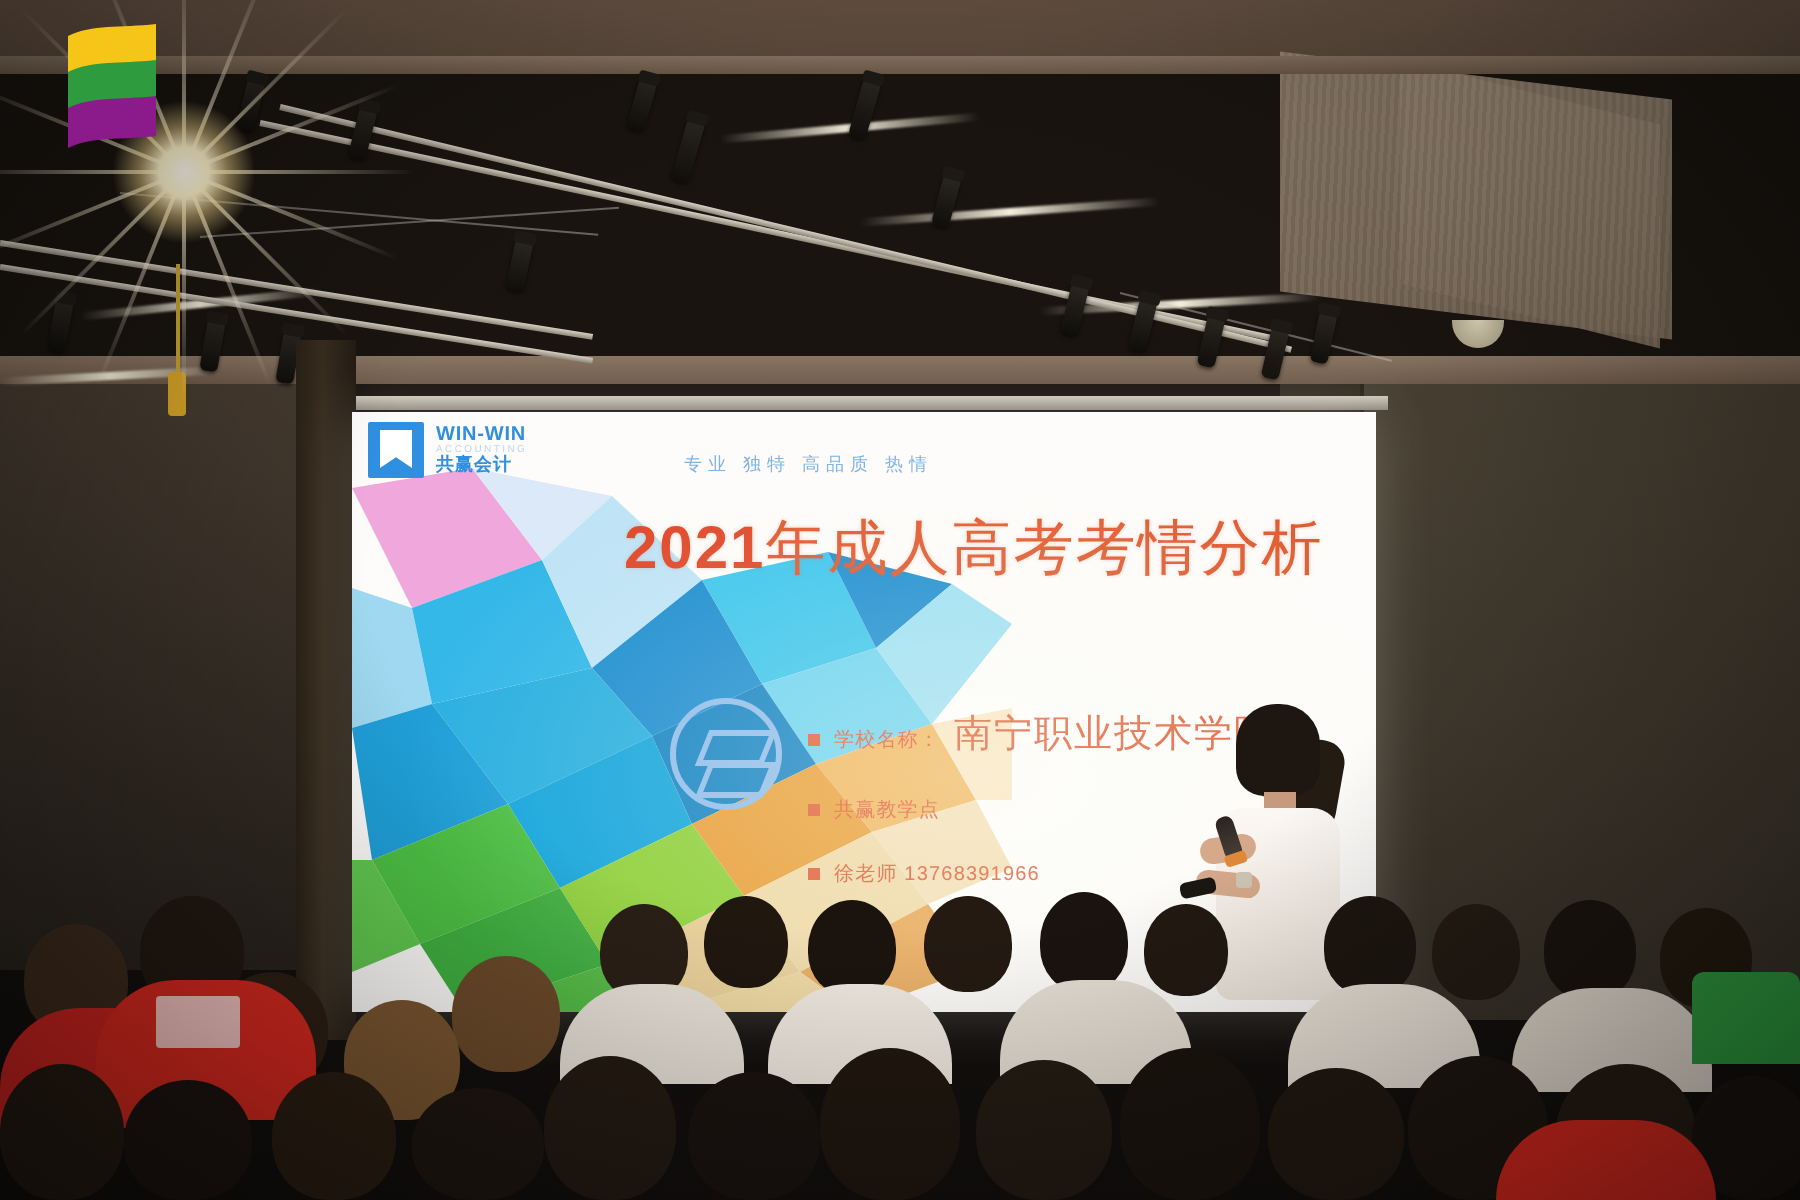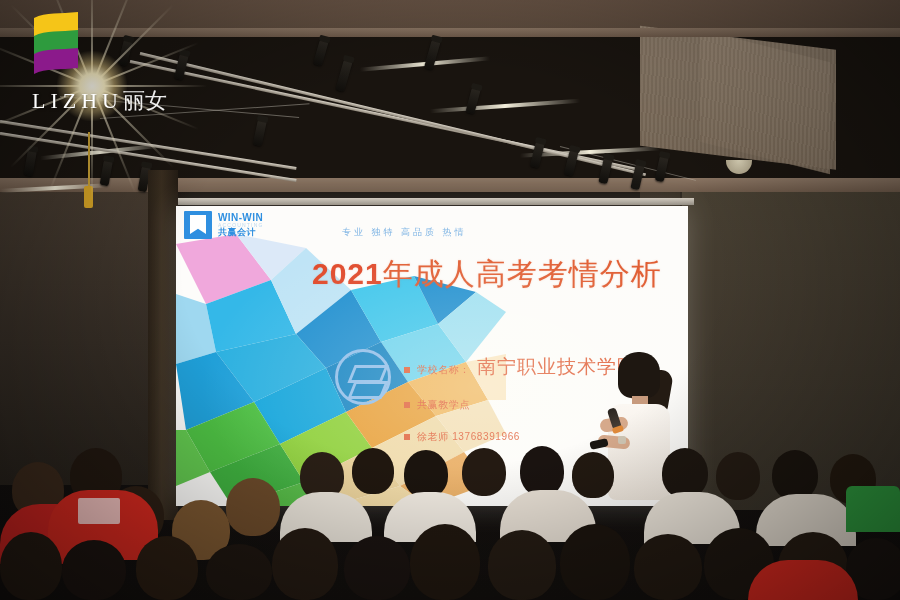--- a/index.html
+++ b/index.html
@@ -459,18 +459,15 @@
   <div class="vignette"></div>
 
   <div class="wm">
     <div class="wm-flag">
       <svg width="52" height="66" viewBox="0 0 52 66">
         <path d="M4,6 C16,0 30,2 48,0 L48,20 C30,22 16,20 4,26 Z" fill="#F5C518"></path>
         <path d="M4,24 C16,18 30,20 48,18 L48,38 C30,40 16,38 4,44 Z" fill="#2E9B3E"></path>
         <path d="M4,42 C16,36 30,38 48,36 L48,56 C30,58 16,56 4,62 Z" fill="#8B1A8B"></path>
       </svg>
     </div>
-    <div class="wm-text">
-      <span>LIZHU</span><span class="cn">丽女</span>
-    </div>
   </div>
 
 </div>
 
 </body></html>

